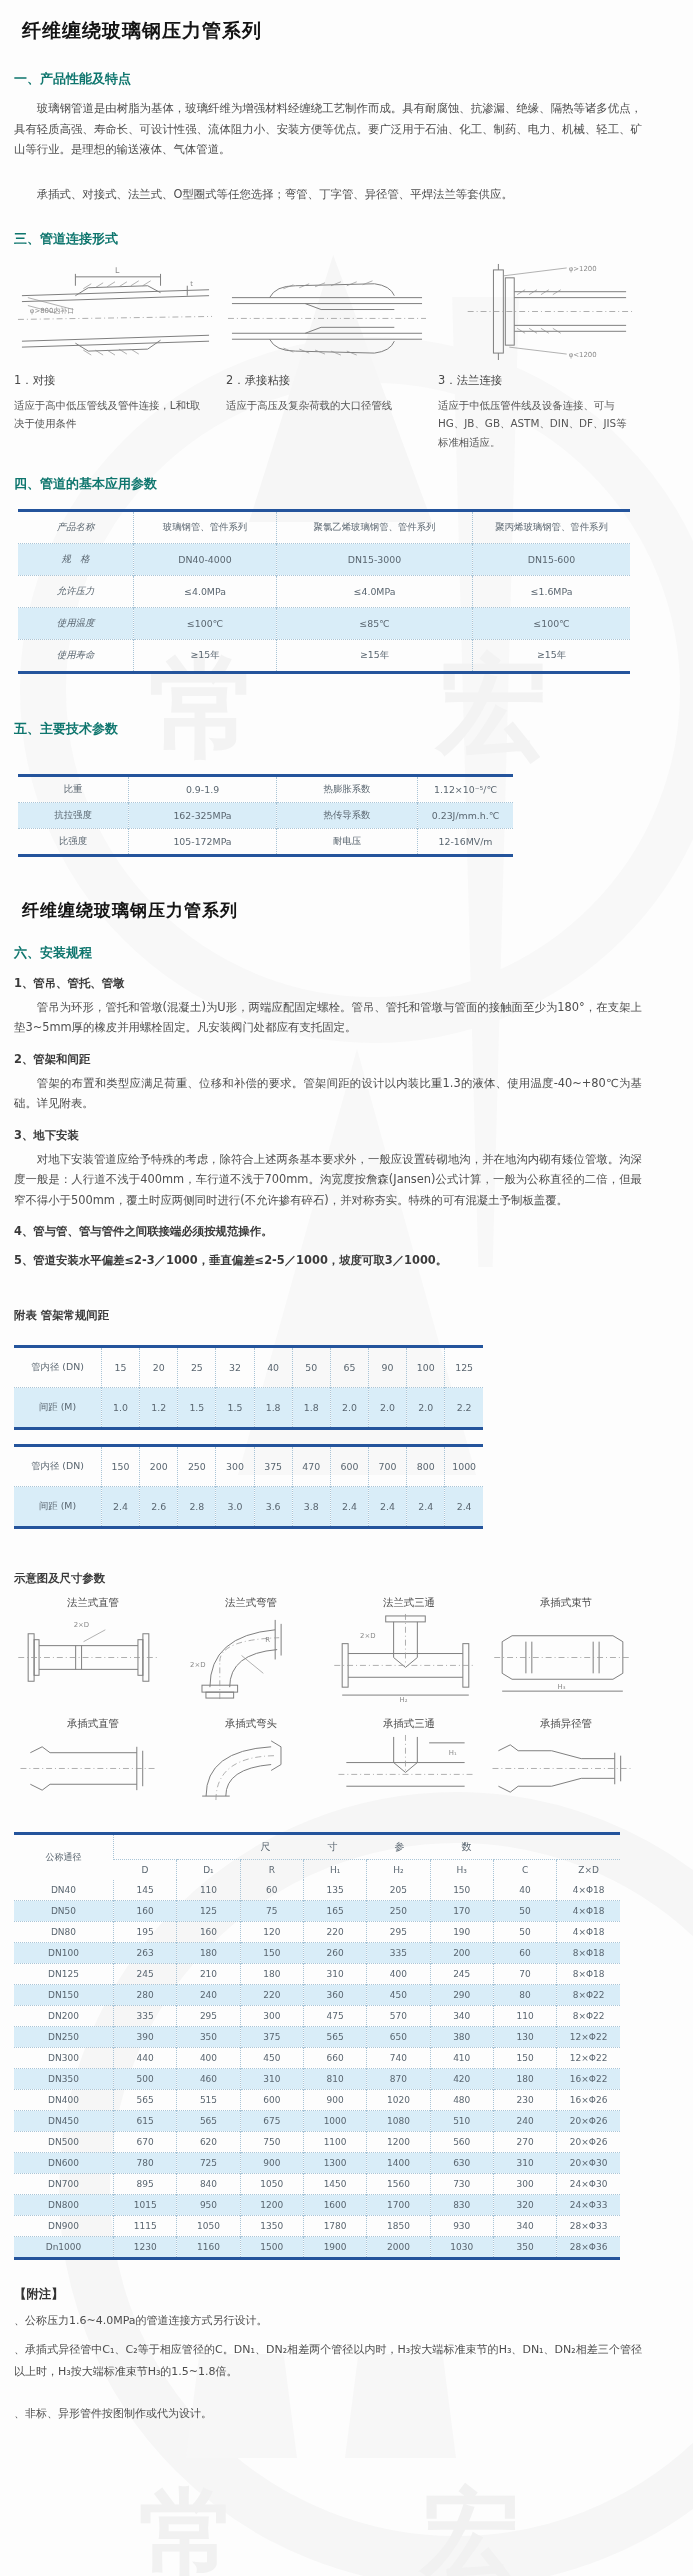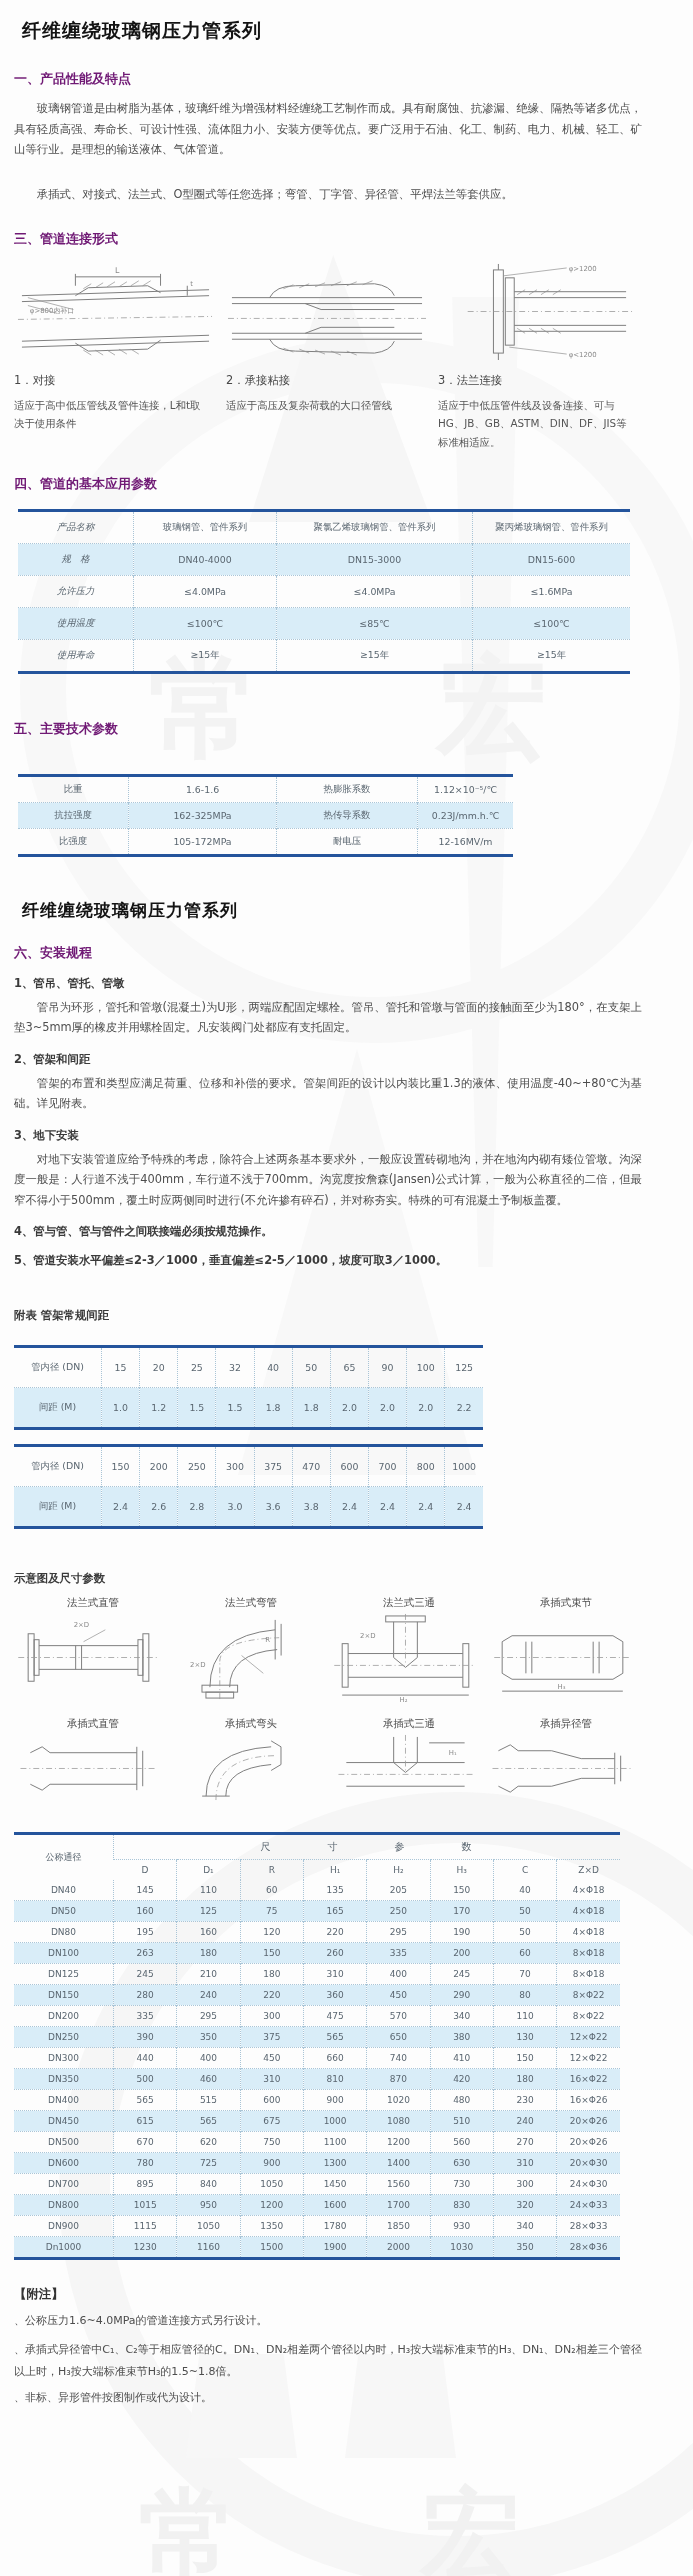--- a/index.html
+++ b/index.html
@@ -15,21 +15,21 @@
   .wm-wedge3{top:1049px;left:238px;width:238px;height:426px;background:#f8f8f8;
              clip-path:polygon(50% 0,100% 100%,0 100%);}
   .wm-text1{top:634px;left:149px;font-size:111px;font-weight:bold;color:#f3f3f3;letter-spacing:69px;white-space:nowrap;}
   .wm-ring2{top:1792px;left:59px;width:693px;height:693px;border:51px solid #f6f6f6;border-radius:50%;}
   .wm-bar1{top:2354px;left:186px;width:111px;height:104px;background:#f7f7f7;clip-path:polygon(12% 0,88% 0,100% 100%,0 100%);}
   .wm-bar2{top:2354px;left:345px;width:111px;height:104px;background:#f7f7f7;clip-path:polygon(12% 0,88% 0,100% 100%,0 100%);}
   .wm-text2{top:2470px;left:139px;font-size:99px;font-weight:bold;color:#f1f1f1;letter-spacing:74px;white-space:nowrap;}
   
   .content{position:relative;z-index:1;padding:10px 51px 0 14px;}
   .title-main{font-size:19px;font-weight:bold;color:#141414;margin:8px 0 0 8px;letter-spacing:1px;}
-  .sec-head{font-size:13px;font-weight:bold;color:#701a75;margin:26px 0 0 0;}
+  .sec-head{font-size:13px;font-weight:bold;color:#0f766e;margin:26px 0 0 0;}
   .para{font-size:11.4px;line-height:1.8;color:#4d4d4d;text-indent:2em;margin:10px 0 0 0;text-align:justify;}
   
   .fig-row{display:flex;margin:14px 0 0 0;}
   .fig{width:213px;margin-right:8px;}
   .fig svg{display:block;}
   .fig-label{font-size:11.4px;color:#474747;margin-top:6px;}
   .fig-desc{font-size:10.4px;line-height:1.75;color:#555;margin-top:8px;padding-right:10px;}
   svg .ln{stroke:#7d7d7d;stroke-width:1;fill:none;}
   svg .cl{stroke:#9a9a9a;stroke-width:0.8;fill:none;stroke-dasharray:6 3 1 3;}
   svg .hat{stroke:#8f8f8f;stroke-width:0.7;fill:none;}
@@ -208,21 +208,21 @@
             <td>≥15年</td>
           </tr>
         </tbody>
     </table>
 
     <div class="sec-head" style="margin-top:46px;">五、主要技术参数</div>
     <table class="tbl5">
       <tbody>
           <tr>
             <td>比重</td>
-            <td>1.6-1.6</td>
+            <td>0.9-1.9</td>
             <td>热膨胀系数</td>
             <td>1.12×10⁻⁵/℃</td>
           </tr>
           <tr>
             <td>抗拉强度</td>
             <td>162-325MPa</td>
             <td>热传导系数</td>
             <td>0.23J/mm.h.℃</td>
           </tr>
           <tr>
@@ -641,17 +641,17 @@
             <td>1030</td>
             <td>350</td>
             <td>28×Φ36</td>
           </tr>
         </tbody>
     </table>
 
     <div class="notes-title">【附注】</div>
     <div class="note-item">、公称压力1.6~4.0MPa的管道连接方式另行设计。</div>
     <div class="note-item">、承插式异径管中C₁、C₂等于相应管径的C。DN₁、DN₂相差两个管径以内时，H₃按大端标准束节的H₃、DN₁、DN₂相差三个管径以上时，H₃按大端标准束节H₃的1.5~1.8倍。</div>
-    <div class="note-item" style="margin-top:4px;">、非标、异形管件按图制作或代为设计。</div>
+    <div class="note-item" style="margin-top:20px;">、非标、异形管件按图制作或代为设计。</div>
 
   </div>
 </div>
 
 
 </body></html>

